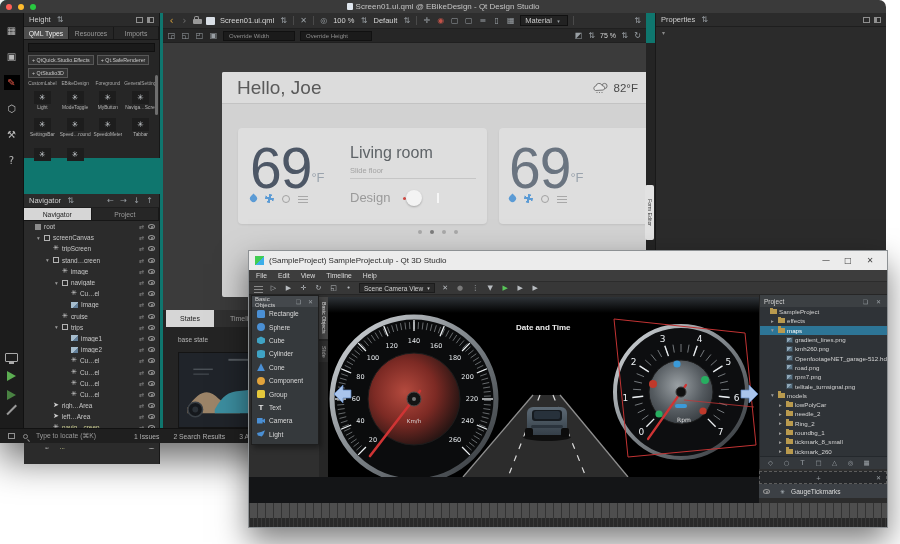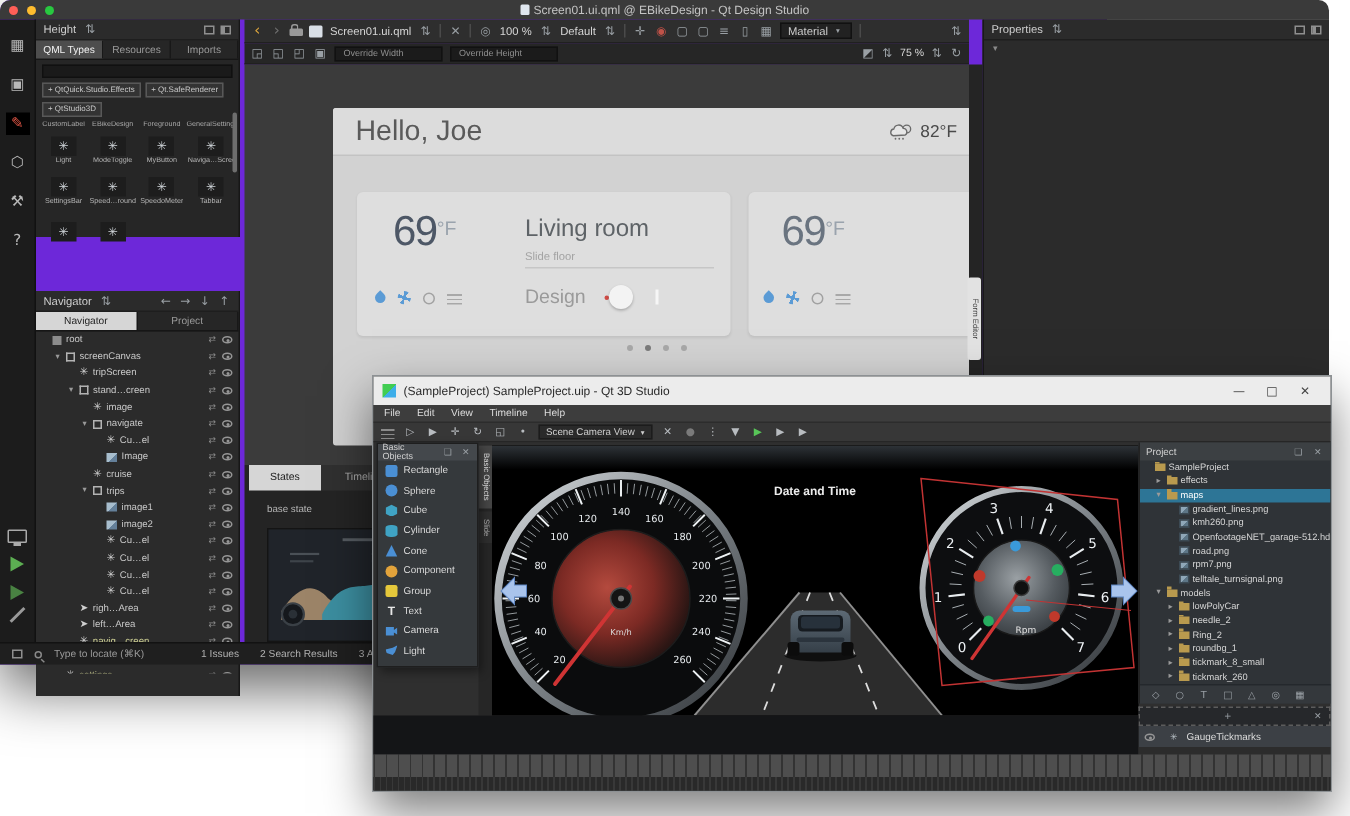--- a/index.html
+++ b/index.html
@@ -4,21 +4,21 @@
 <style>
   html,body{margin:0;padding:0;background:#fff;}
   #stage{position:relative;width:900px;height:544px;background:#fff;overflow:hidden;
          font-family:"Liberation Sans",sans-serif;}
   #stage *{box-sizing:border-box;}
   .abs{position:absolute;}
   .gl{display:inline-flex;align-items:center;justify-content:center;
       font-family:"DejaVu Sans",sans-serif;font-size:8px;color:#9aa0a5;min-width:9px;}
   .vsep{width:1px;height:9px;background:#4a4a4a;display:inline-block;}
   
-  #ds{left:0;top:0;width:738px;height:443px;background:#6d28d9;z-index:1;
+  #ds{left:0;top:0;width:738px;height:443px;background:#0f766e;z-index:1;
       border-radius:7px 7px 0 0;box-shadow:0 16px 38px rgba(0,0,0,.6);}
   .ds-titlebar{left:0;top:0;width:886px;height:13px;background:#3a3a3a;
       border-radius:7px 7px 0 0;display:flex;align-items:center;}
   .tl{width:6px;height:6px;border-radius:50%;margin-left:6px;}
   .ds-title{position:absolute;left:0;right:0;text-align:center;font-size:8px;color:#c4c4c4;}
   .ds-title .doc{display:inline-block;width:6px;height:7px;background:#dfe6ee;border-radius:1px;
       vertical-align:-1px;margin-right:3px;}
   .tbrow{display:flex;align-items:center;gap:5px;padding:0 4px;background:#2e2e2e;
       border-bottom:1px solid #202020;font-size:7.5px;color:#cfcfcf;}
   .tbtext{color:#d6d6d6;}
@@ -89,21 +89,21 @@
   #status-right span{color:#b0b0b0;}
   
   #canvas{left:163px;top:43px;width:483px;height:267px;background:#3b3b3b;}
   #splitter{left:646px;top:43px;width:9px;height:385px;background:#242424;}
   #ebike{left:59px;top:29px;width:431px;height:225px;background:#d2d2d2;border-radius:2px;overflow:hidden;}
   #eb-head{height:32px;background:#dcdcdc;border-bottom:1px solid #c3c3c3;display:flex;align-items:center;
       padding:0 15px;}
   #eb-greeting{font-size:19px;color:#5a5a5a;}
   #eb-weather{margin-left:auto;display:flex;align-items:center;gap:4px;font-size:11.5px;color:#4a4a4a;}
   .card{position:absolute;background:#dedede;border-radius:4px;box-shadow:0 1px 2px rgba(0,0,0,.08);}
-  .bigtemp{font-size:28px;color:#4d5766;line-height:1;letter-spacing:-1px;font-weight:400;margin-left:12px;}
+  .bigtemp{font-size:57px;color:#4d5766;line-height:1;letter-spacing:-1px;font-weight:400;}
   .bigunit{font-size:13px;color:#9aa3ad;vertical-align:super;}
   .room{font-size:16px;color:#5e6367;}
   .floor{font-size:7.5px;color:#a3a3a3;}
   .card-line{position:absolute;height:1px;background:#c6c6c6;}
   .ic-drop{width:7px;height:7px;background:#5b9bd5;border-radius:0 50% 50% 50%;transform:rotate(45deg);}
   .ic-fan{width:9px;height:9px;border-radius:50%;
       background:radial-gradient(circle at 50% 50%,#5b9bd5 1.5px,transparent 1.7px),
       conic-gradient(#5b9bd5 0 40deg,transparent 40deg 90deg,#5b9bd5 90deg 130deg,transparent 130deg 180deg,
       #5b9bd5 180deg 220deg,transparent 220deg 270deg,#5b9bd5 270deg 310deg,transparent 310deg);}
   .ic-vent{width:8px;height:8px;border:1.3px solid #a2a2a2;border-radius:50%;}

